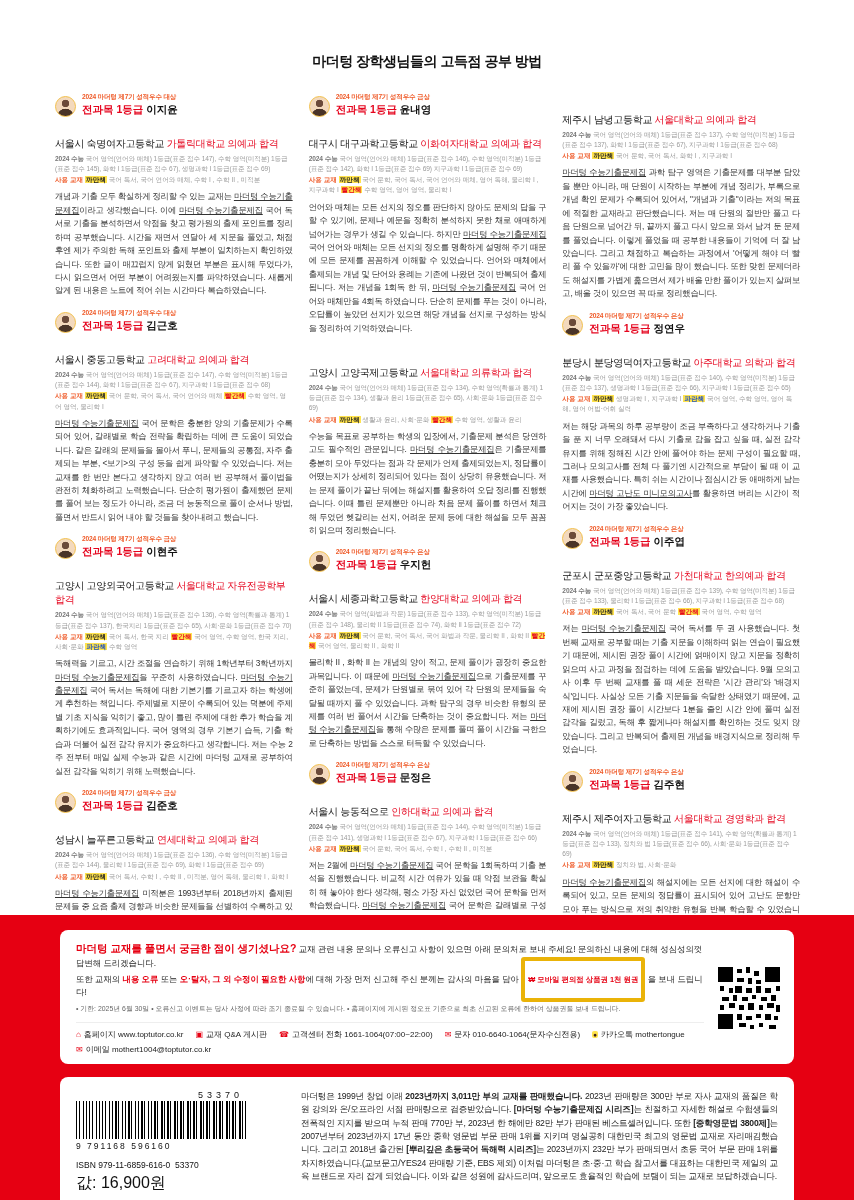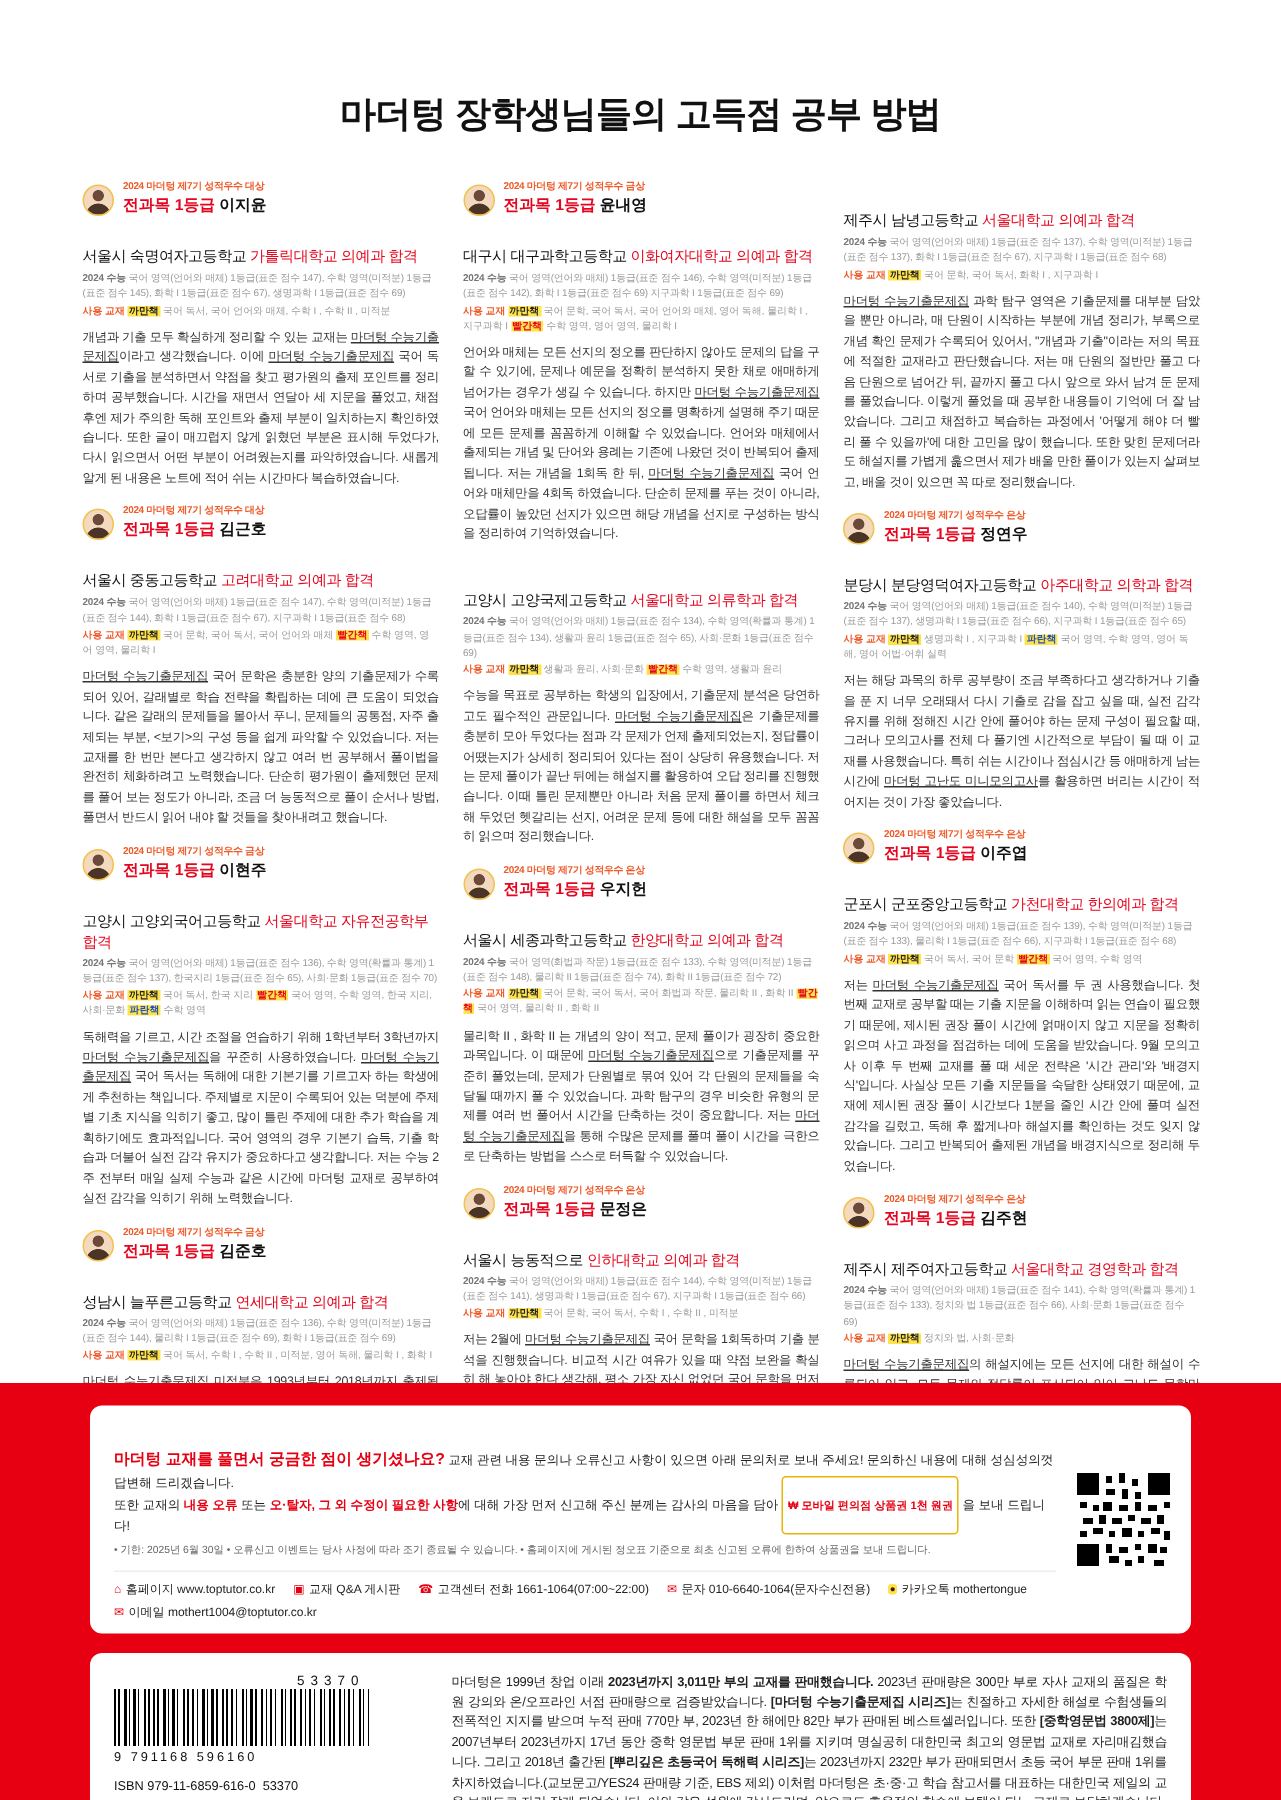--- a/index.html
+++ b/index.html
@@ -1,19 +1,19 @@
 <!DOCTYPE html>
 <html><head>
 <meta charset="utf-8">
 <style>
   html,body{margin:0;padding:0;}
   body{width:854px;height:1200px;background:#fff;font-family:"Liberation Sans",sans-serif;position:relative;overflow:hidden;}
   #page{width:854px;height:1200px;position:relative;}
 
-  .page-title{padding-top:44px;text-align:center;font-size:24px;font-weight:bold;color:#111;letter-spacing:-0.5px;}
+  .page-title{padding-top:44px;text-align:center;font-size:14px;font-weight:bold;color:#111;letter-spacing:-0.5px;}
 
   .columns{display:flex;gap:16px;padding:12px 54px 0 55px;height:834px;box-sizing:border-box;overflow:hidden;}
   .col{flex:1;display:flex;flex-direction:column;min-width:0;}
 
   .card{margin-bottom:11px;}
   .card-head{display:flex;align-items:flex-end;gap:6px;}
   .avatar{width:19px;height:19px;border-radius:50%;flex:0 0 19px;border:1px solid #f2c14e;
     background:
       radial-gradient(circle at 50% 34%, #6b4a3a 0 3.5px, rgba(0,0,0,0) 4px),
       radial-gradient(circle at 50% 105%, #4a3428 0 8px, rgba(0,0,0,0) 8.5px),
@@ -29,29 +29,29 @@
   .materials{font-size:6.6px;color:#9a9a9a;line-height:1.55;margin-top:1px;}
   .seg-lab{color:#ef5a28;font-weight:bold;}
   .seg-hb{background:#ffe34d;color:#222;font-weight:bold;padding:0 1px;}
   .seg-hr{background:#ffe34d;color:#e5051e;font-weight:bold;padding:0 1px;}
   .seg-hu{background:#ffe34d;color:#1d4fc0;font-weight:bold;padding:0 1px;}
   .body-text{font-size:8.3px;line-height:1.62;color:#333;margin:5px 0 0 0;text-align:justify;letter-spacing:-0.2px;}
   .body-text u{text-underline-offset:1px;}
 
   .footer{position:absolute;left:0;right:0;top:906px;bottom:0;background:#e60012;padding:15px 60px 0 60px;box-sizing:border-box;}
   .contact-box{background:#fff;border-radius:8px;padding:10px 14px 9px 16px;display:flex;gap:14px;align-items:center;}
-  .contact-text{flex:1;min-width:0;margin-top:18px;}
+  .contact-text{flex:1;min-width:0;}
   .q1{margin:0;font-size:8.4px;color:#222;line-height:1.6;}
   .q2{margin:2px 0 0 0;font-size:8.4px;color:#222;line-height:1.6;}
   .q3{margin:5px 0 0 0;font-size:6.9px;color:#666;line-height:1.5;}
   .q4{margin:7px 0 0 0;font-size:8px;color:#222;display:flex;flex-wrap:wrap;gap:4px 12px;align-items:center;border-top:1px solid #eee;padding-top:6px;}
   .seg-leadred{color:#e60012;font-weight:bold;font-size:10.5px;}
   .seg-boldred{color:#e60012;font-weight:bold;}
   .seg-bold{font-weight:bold;}
-  .seg-chip{color:#e60012;font-weight:bold;border:1px solid #eab308;border-radius:3px;padding:14px 3px;font-size:7.4px;white-space:nowrap;}
+  .seg-chip{color:#e60012;font-weight:bold;border:4px solid #eab308;border-radius:3px;padding:14px 3px;font-size:7.4px;white-space:nowrap;}
   .contact-item{display:inline-flex;align-items:center;gap:3px;white-space:nowrap;}
   .contact-item .ci-icon{color:#e60012;font-size:8px;}
   .contact-item.kakao .ci-icon{color:#3b1f1f;background:#ffe34d;border-radius:2px;padding:0 1px;font-size:6.5px;}
   .qr{flex:0 0 62px;}
 
   .bottom-panel{margin-top:13px;background:#fff;border-radius:8px;padding:13px 16px 12px 16px;display:flex;gap:20px;height:150px;box-sizing:border-box;}
   .barcode-box{flex:0 0 205px;}
   .bc-top{font-size:9px;letter-spacing:4px;color:#111;text-align:right;padding-right:38px;}
   .bars{height:38px;margin-top:1px;width:170px;
     background:repeating-linear-gradient(90deg,#000 0 1.5px,#fff 1.5px 3px,#000 3px 4px,#fff 4px 7px,#000 7px 8.5px,#fff 8.5px 10px,#000 10px 10.7px,#fff 10.7px 13px);}

